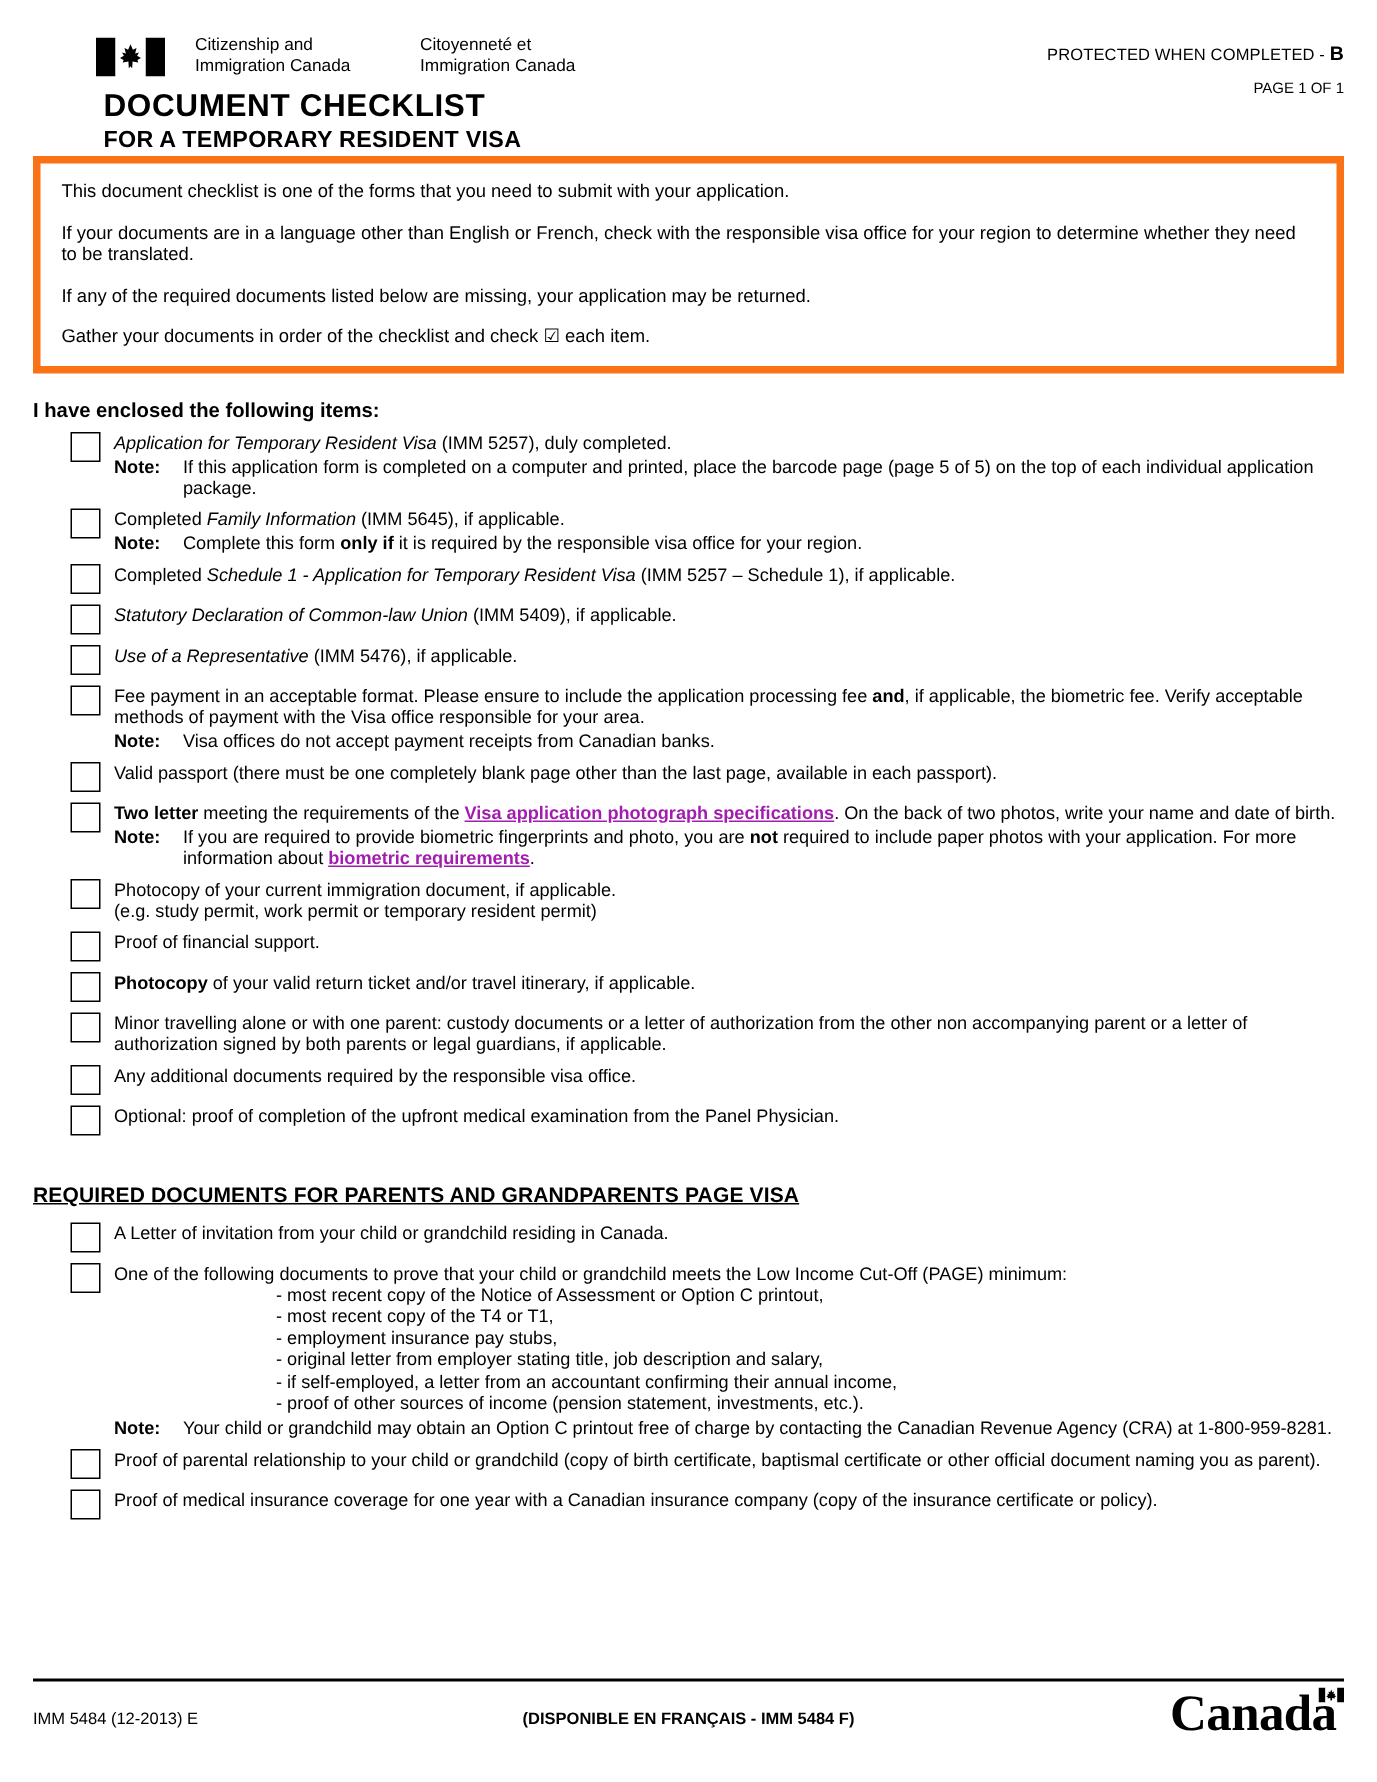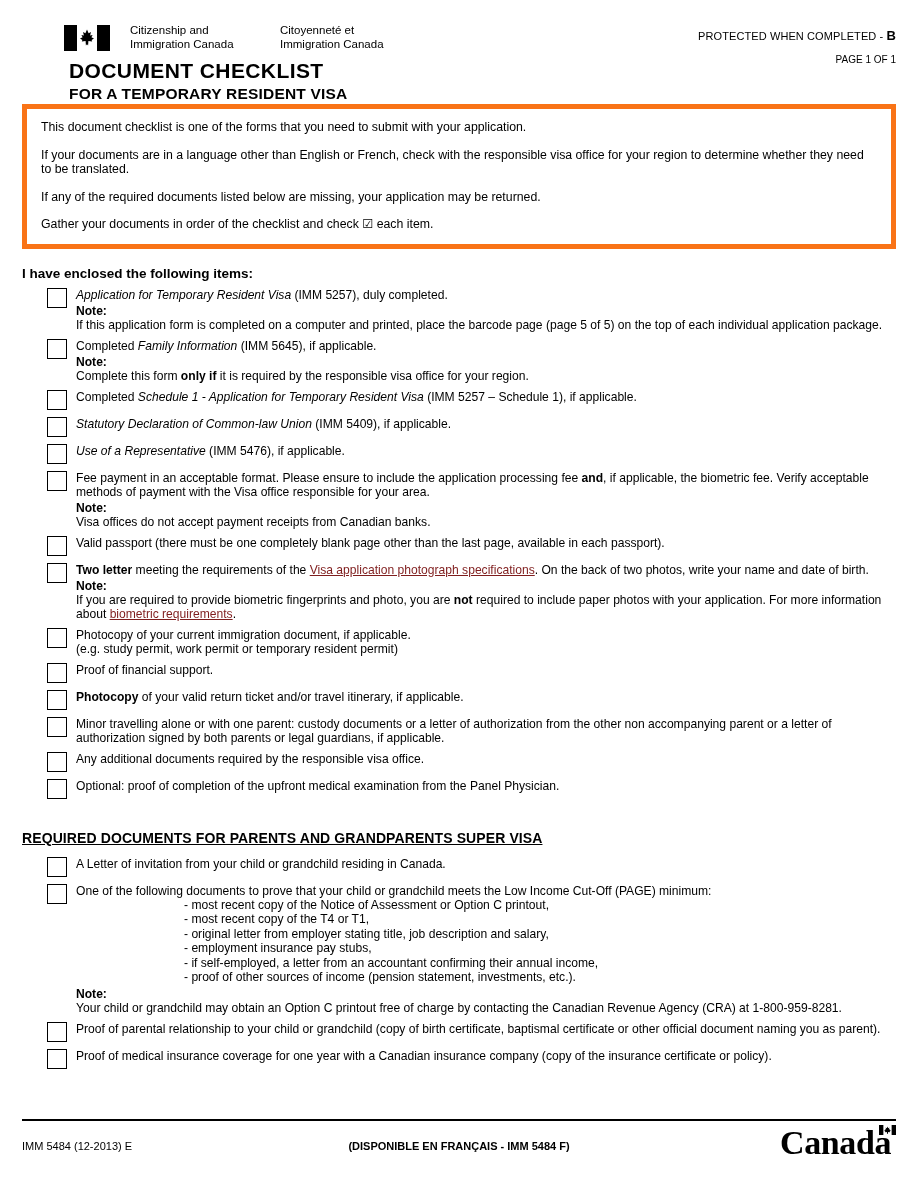--- a/index.html
+++ b/index.html
@@ -147,43 +147,42 @@
   }
   .item-text {
     font-size: 12.1px;
     line-height: 14px;
   }
   .note-row {
     display: flex;
     font-size: 12.1px;
     line-height: 14px;
     margin-top: 2px;
-    flex-direction: column;
   }
   .note-label {
     font-weight: bold;
     flex: 0 0 auto;
     width: 46px;
   }
   .note-text {
     flex: 1 1 auto;
   }
   .sub-lines {
     margin-top: 0px;
     margin-left: 108px;
     font-size: 12.1px;
     line-height: 14.6px;
   }
   .sub-line { white-space: nowrap; }
 
   em { font-style: italic; }
   strong { font-weight: bold; }
   a.doc-link {
-    color: #7f1d1d;
-    font-weight: normal;
+    color: #a21caf;
+    font-weight: bold;
     text-decoration: underline;
   }
 
   
   .footer {
     position: absolute;
     left: 22px;
     right: 22px;
     bottom: 22px;
   }
@@ -368,37 +367,37 @@
         </div>
       </div>
       <div class="check-item">
         <div class="checkbox"></div>
         <div class="item-body">
           <div class="item-text">Optional: proof of completion of the upfront medical examination from the Panel Physician.</div>
         </div>
       </div>
     </div>
 
-  <div class="section-heading-ul">REQUIRED DOCUMENTS FOR PARENTS AND GRANDPARENTS SUPER VISA</div>
+  <div class="section-heading-ul">REQUIRED DOCUMENTS FOR PARENTS AND GRANDPARENTS PAGE VISA</div>
   <div class="checklist" id="list-supervisa">
       <div class="check-item">
         <div class="checkbox"></div>
         <div class="item-body">
           <div class="item-text">A Letter of invitation from your child or grandchild residing in Canada.</div>
         </div>
       </div>
       <div class="check-item">
         <div class="checkbox"></div>
         <div class="item-body">
           <div class="item-text">One of the following documents to prove that your child or grandchild meets the Low Income Cut-Off (PAGE) minimum:</div>
           <div class="sub-lines">
             <div class="sub-line">-  most recent copy of the Notice of Assessment or Option C printout,</div>
             <div class="sub-line">-  most recent copy of the T4 or T1,</div>
+            <div class="sub-line">-  employment insurance pay stubs,</div>
             <div class="sub-line">-  original letter from employer stating title, job description and salary,</div>
-            <div class="sub-line">-  employment insurance pay stubs,</div>
             <div class="sub-line">-  if self-employed, a letter from an accountant confirming their annual income,</div>
             <div class="sub-line">-  proof of other sources of income (pension statement, investments, etc.).</div>
           </div>
           <div class="note-row">
             <div class="note-label">Note:</div>
             <div class="note-text">Your child or grandchild may obtain an Option C printout free of charge by contacting the Canadian Revenue Agency (CRA) at 1-800-959-8281.</div>
           </div>
         </div>
       </div>
       <div class="check-item">

